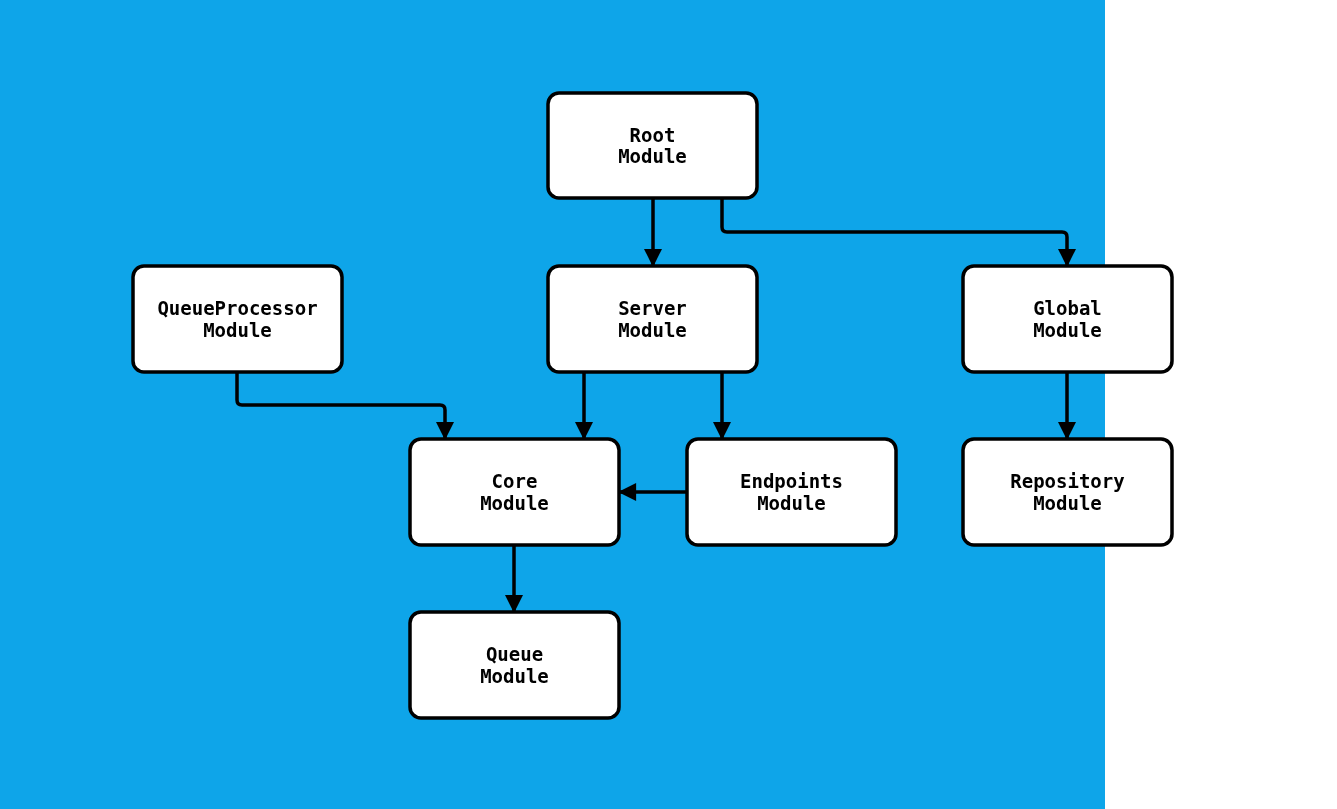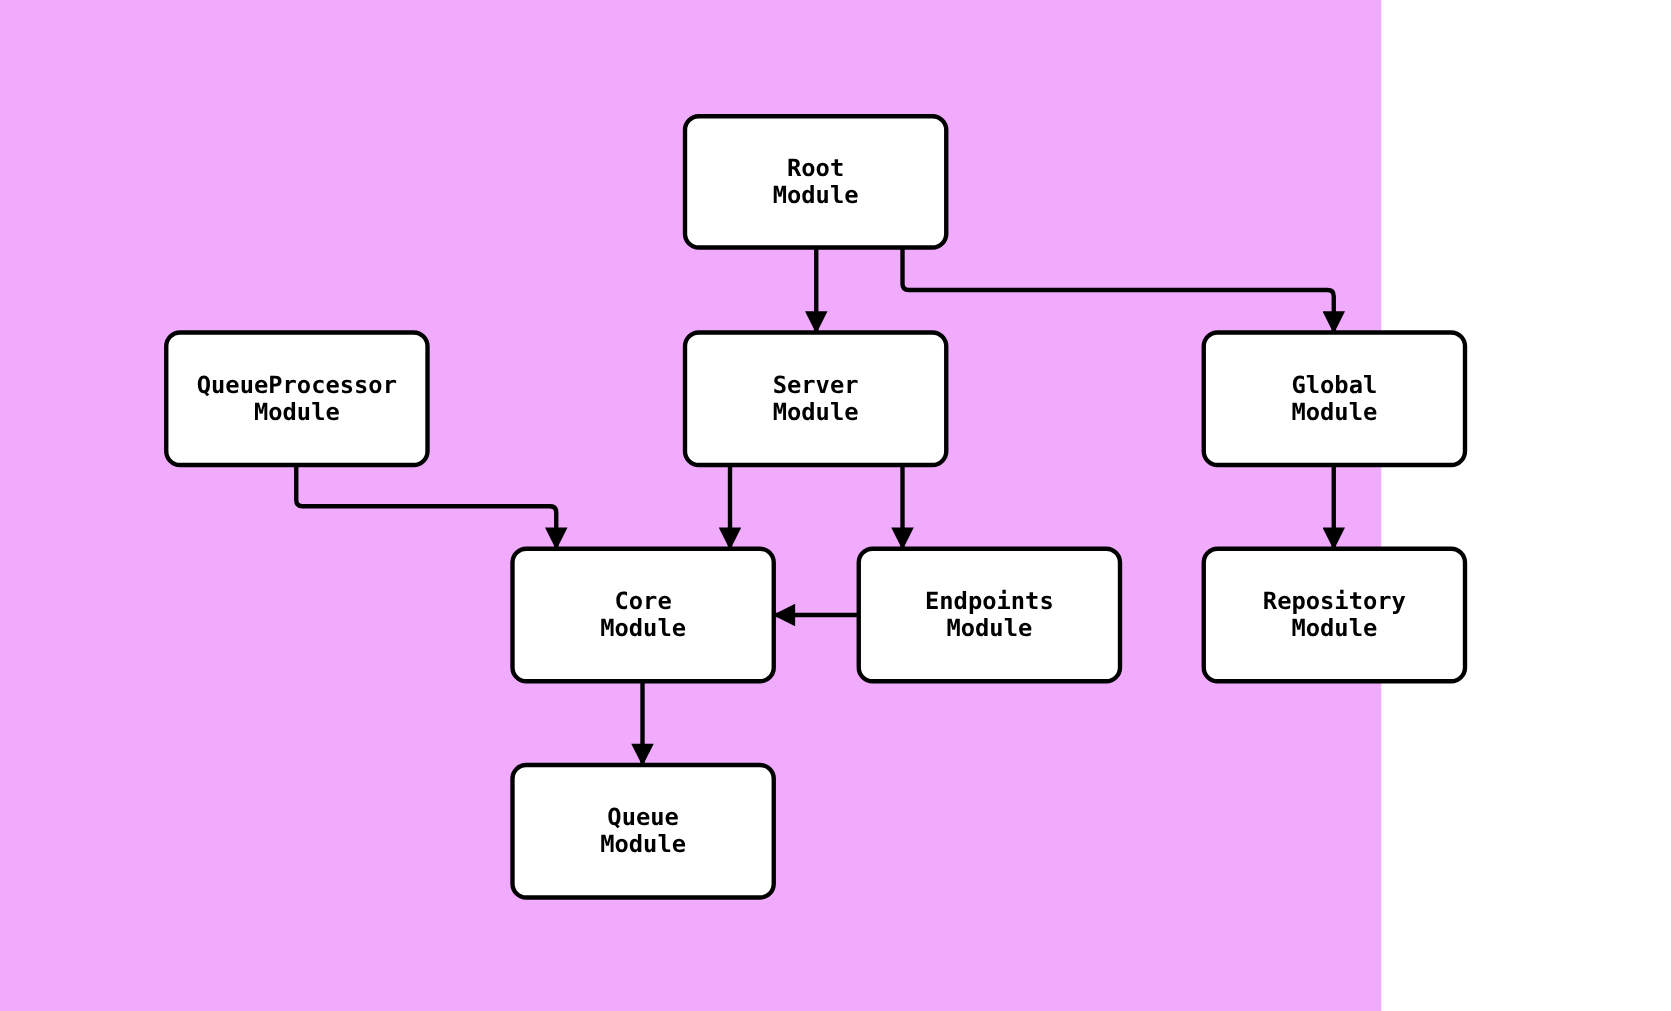--- a/index.html
+++ b/index.html
@@ -8,21 +8,21 @@
     background: #ffffff;
     width: 1337px;
     height: 809px;
     overflow: hidden;
     font-family: "DejaVu Sans Mono", "Liberation Mono", monospace;
   }
   .stage {
     position: relative;
     width: 1105px;
     height: 809px;
-    background: #f0abfc;
+    background: #0ea5e9;
     text-decoration: underline;
   }
   svg text {
     font-family: "DejaVu Sans Mono", "Liberation Mono", monospace;
     font-weight: bold;
     font-size: 19px;
   }
   .edge-path {
     fill: none;
   }

